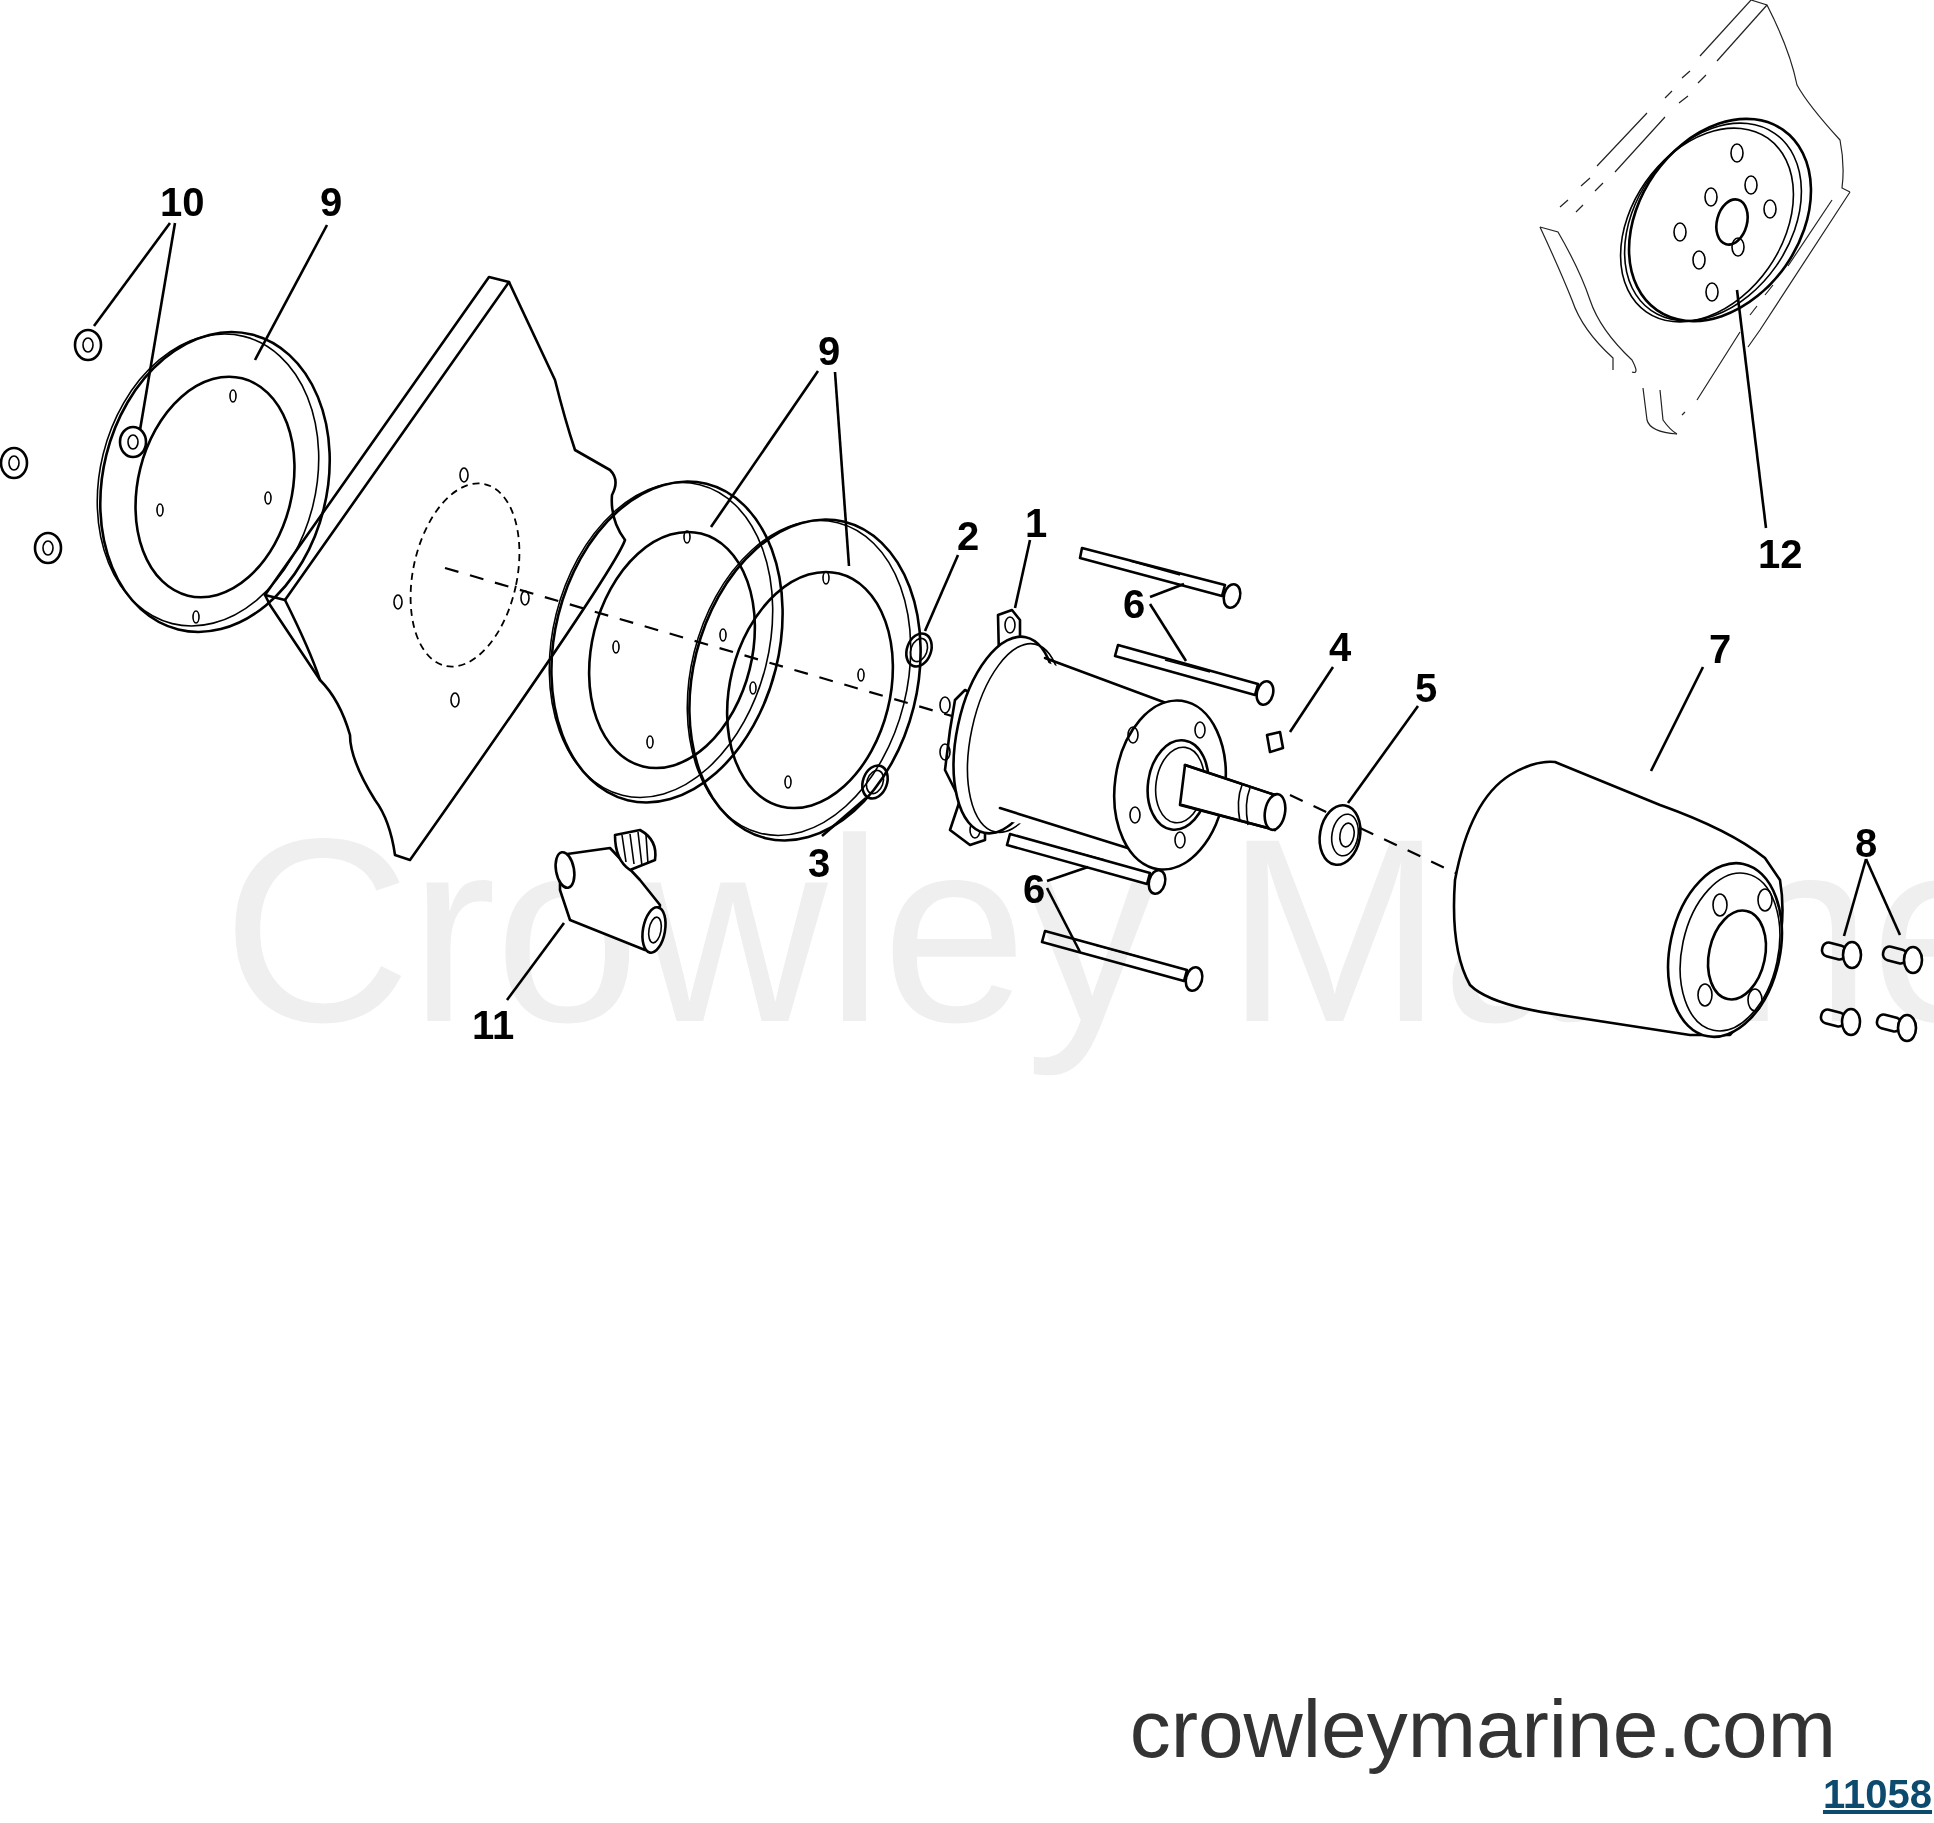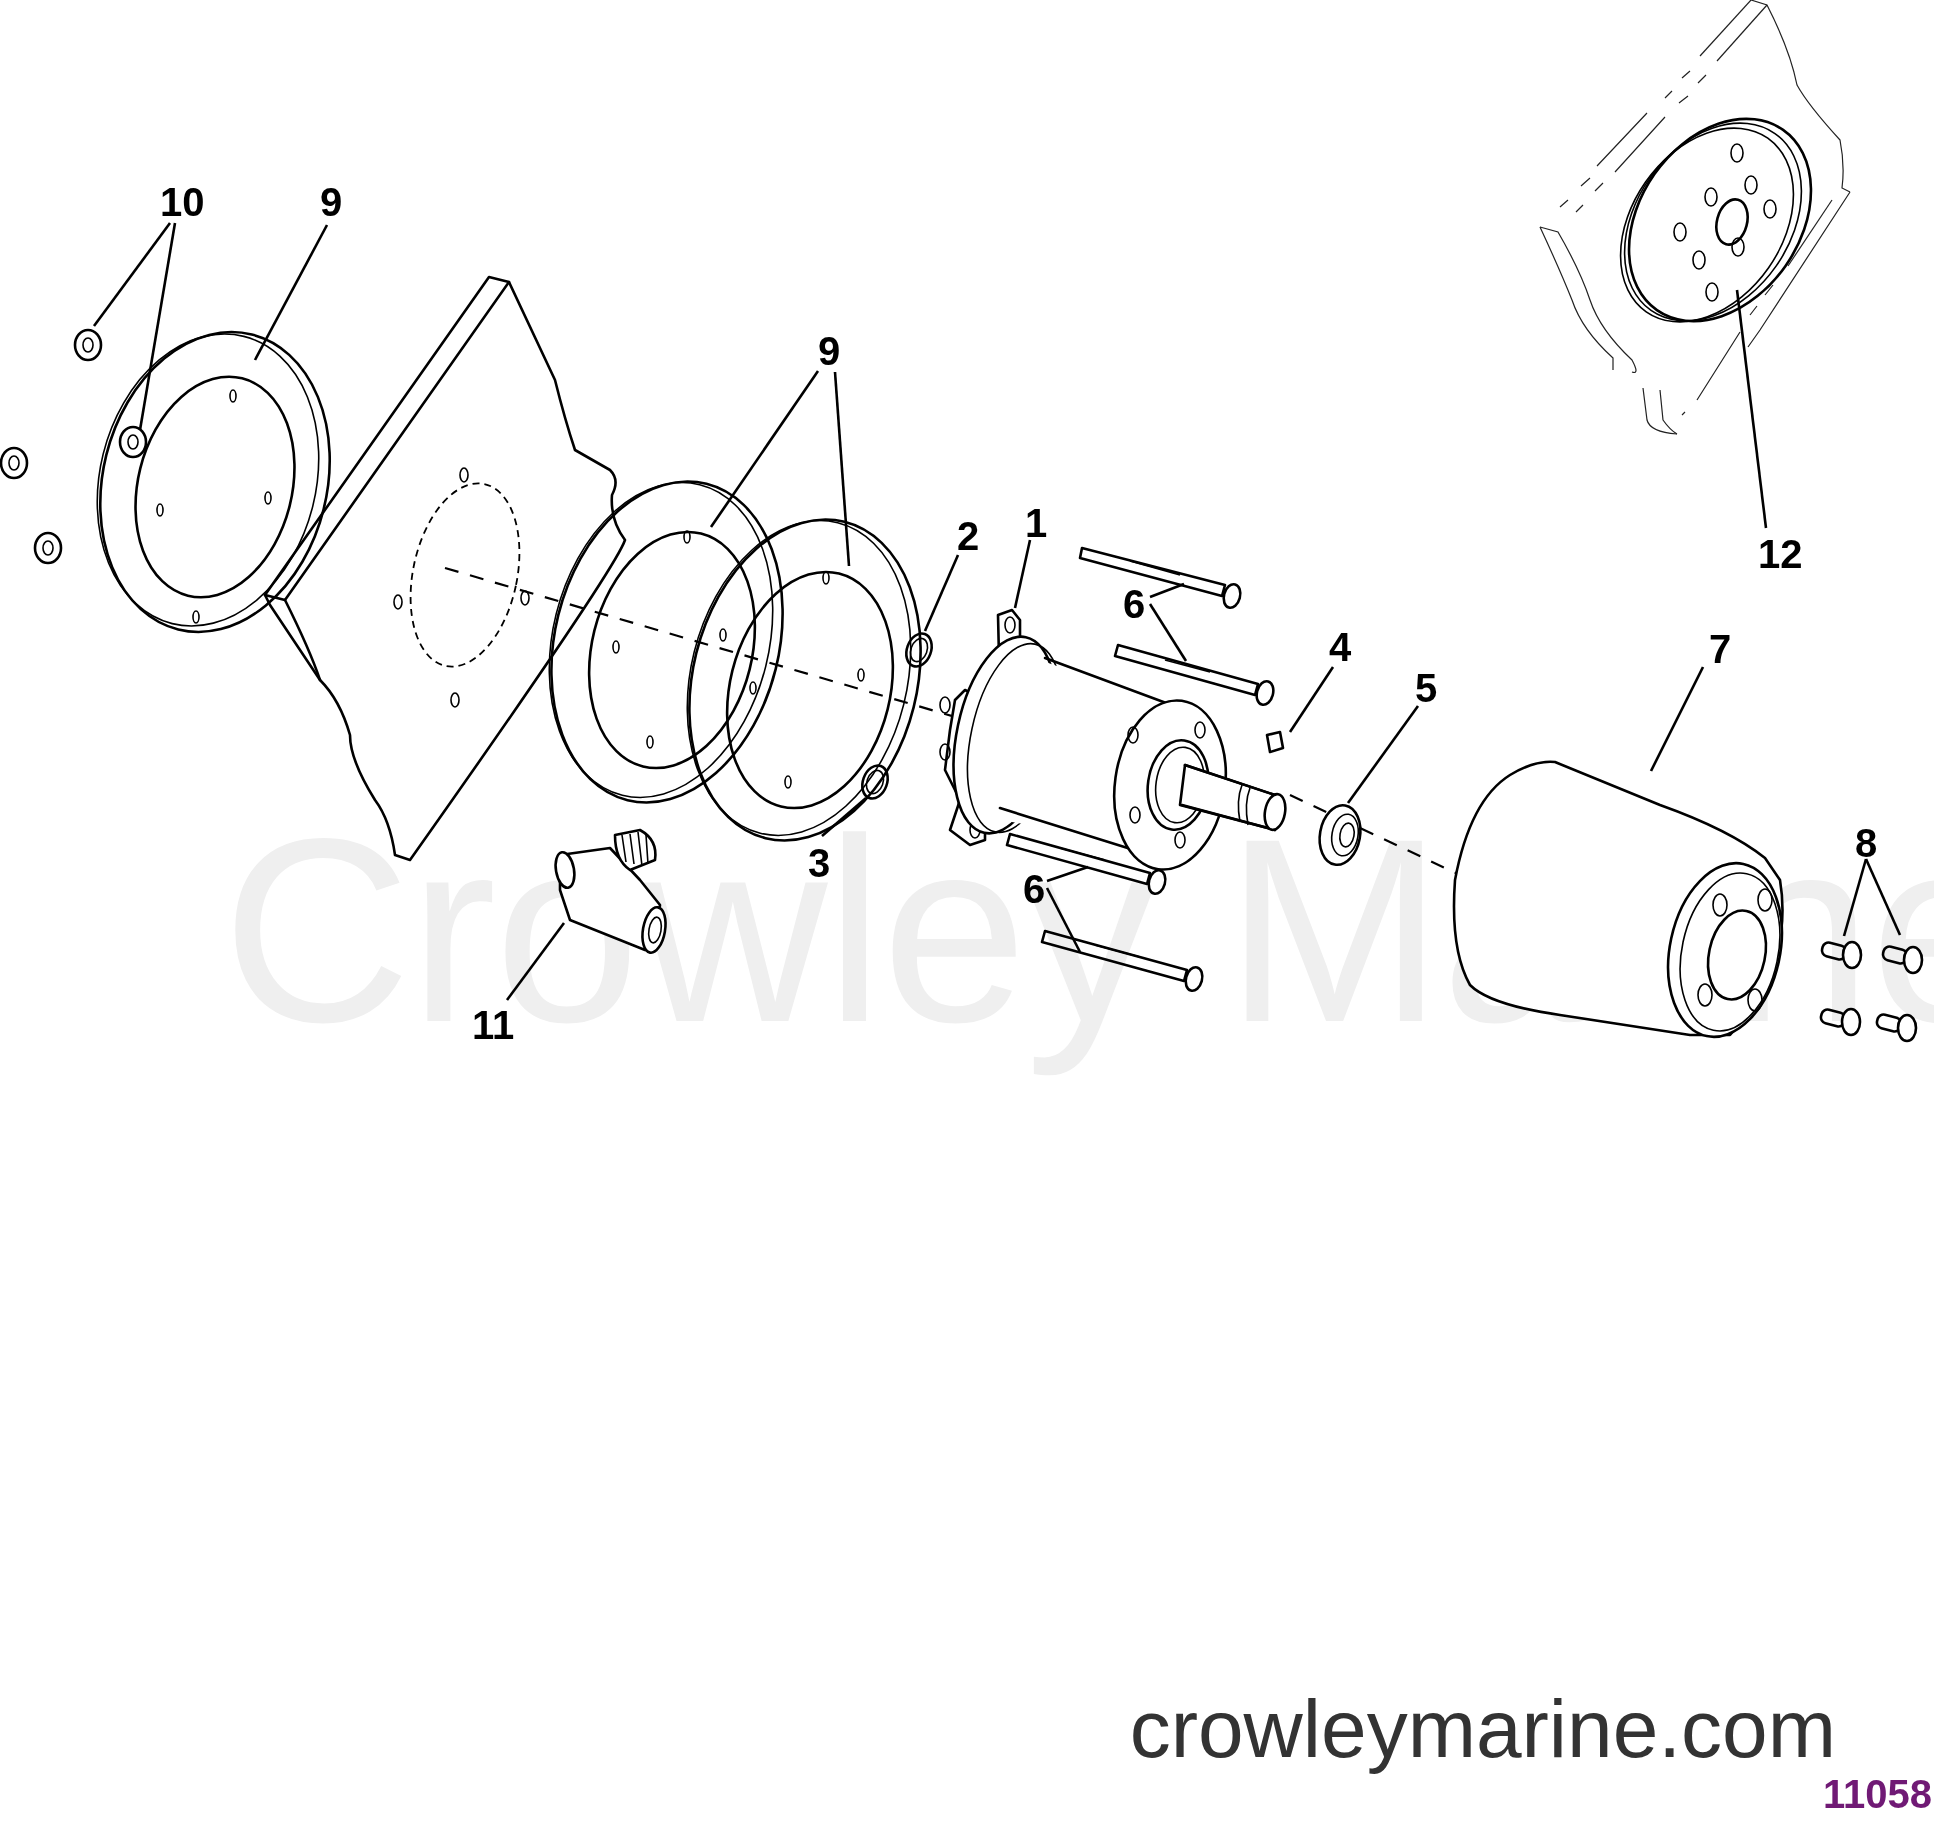--- a/index.html
+++ b/index.html
@@ -7,21 +7,21 @@
   #diagram { position:absolute; left:0; top:0; width:1934px; height:1823px; }
   .ln { fill:none; stroke:#000; stroke-width:2.6; stroke-linejoin:round; stroke-linecap:round; }
   .ln-thin { fill:none; stroke:#000; stroke-width:1.6; }
   .ln-faint { fill:none; stroke:#222; stroke-width:1.2; }
   .dash { fill:none; stroke:#000; stroke-width:2.2; stroke-dasharray:14 12; }
   .leader { fill:none; stroke:#000; stroke-width:2.6; }
   .fillw { fill:#fff; }
   .callout { font-family:"Liberation Sans", sans-serif; font-weight:bold; font-size:40px; fill:#000; }
   .watermark { position:absolute; left:222px; top:800px; font-family:"Liberation Sans", sans-serif; font-size:262px; color:#efefef; letter-spacing:-2px; white-space:nowrap; line-height:1; }
   .site-url { position:absolute; right:98px; top:1688px; font-family:"Liberation Sans", sans-serif; font-size:82px; color:#333333; white-space:nowrap; line-height:1; }
-  .fig-num { position:absolute; right:2px; top:1774px; font-family:"Liberation Sans", sans-serif; font-weight:bold; font-size:40px; color:#701a75; line-height:1; }
+  .fig-num { position:absolute; right:2px; top:1774px; font-family:"Liberation Sans", sans-serif; font-weight:bold; font-size:40px; color:#0c4a6e; line-height:1;text-decoration:underline; }
 </style>
 </head>
 <body>
 
 <div class="watermark">Crowley Marine</div>
 
 <svg id="diagram" viewBox="0 0 1934 1823" xmlns="http://www.w3.org/2000/svg">
 
   <g>
     <path class="ln" d="M489,277 L509,282 L555,380 Q565,420 575,450 L610,470 Q620,480 612,495 Q610,520 625,540 Q615,570 410,860 L395,855 Q390,820 375,800 Q350,760 350,735 Q340,700 320,680 Q300,650 270,605 L265,595 Z"></path>

